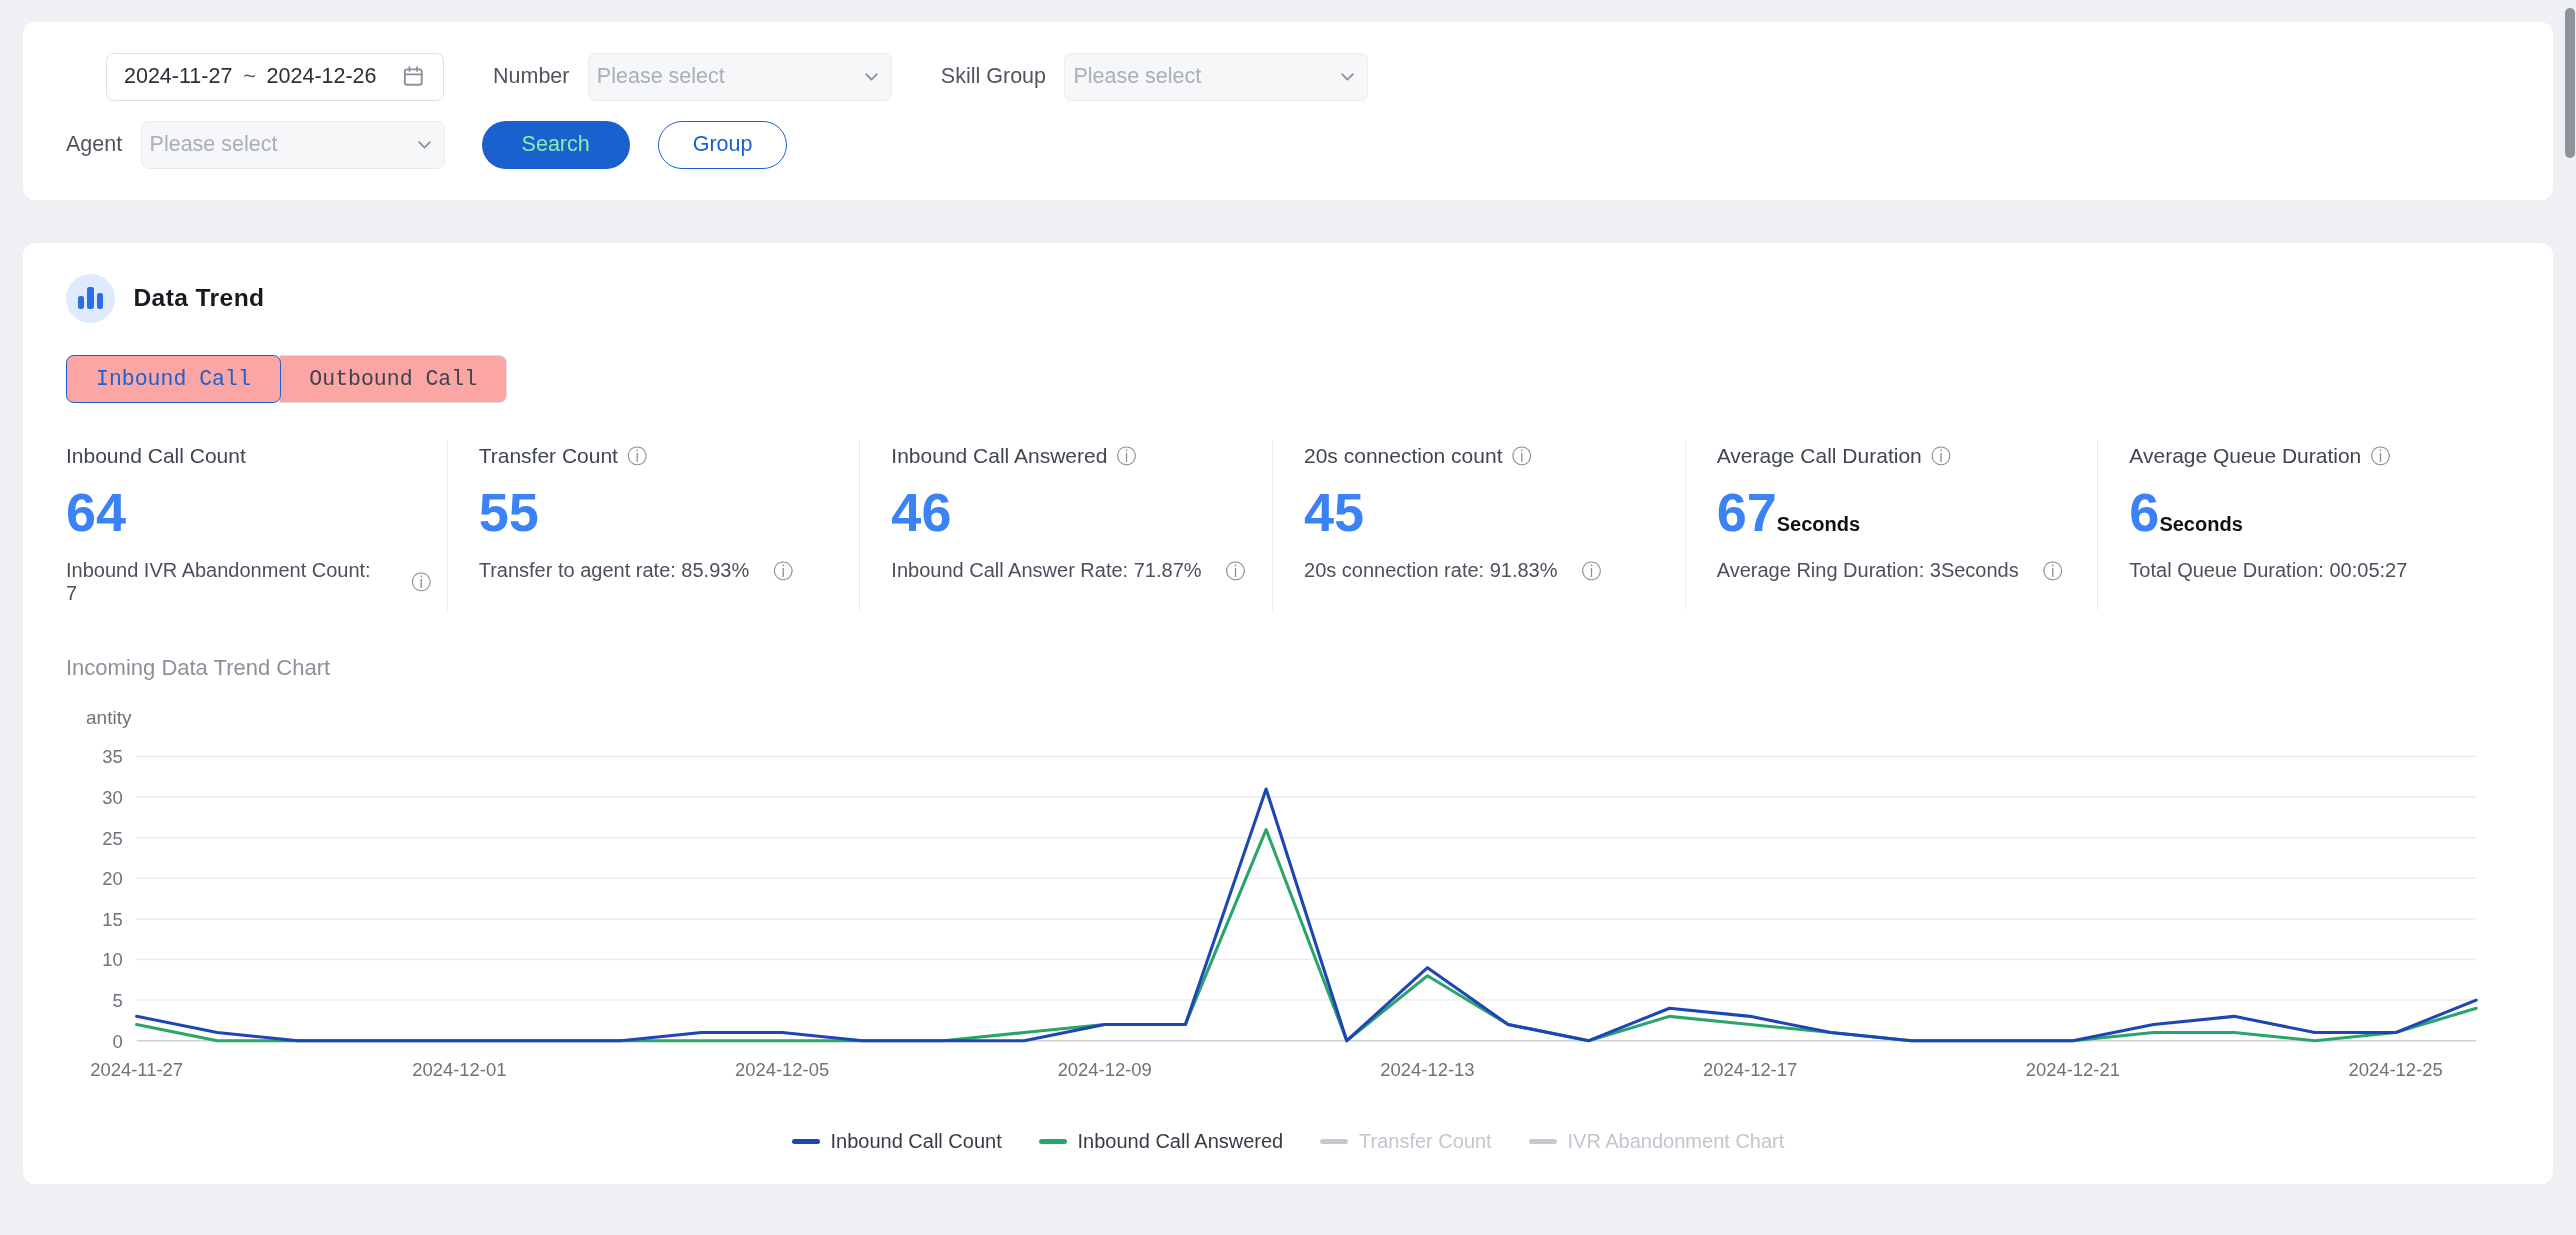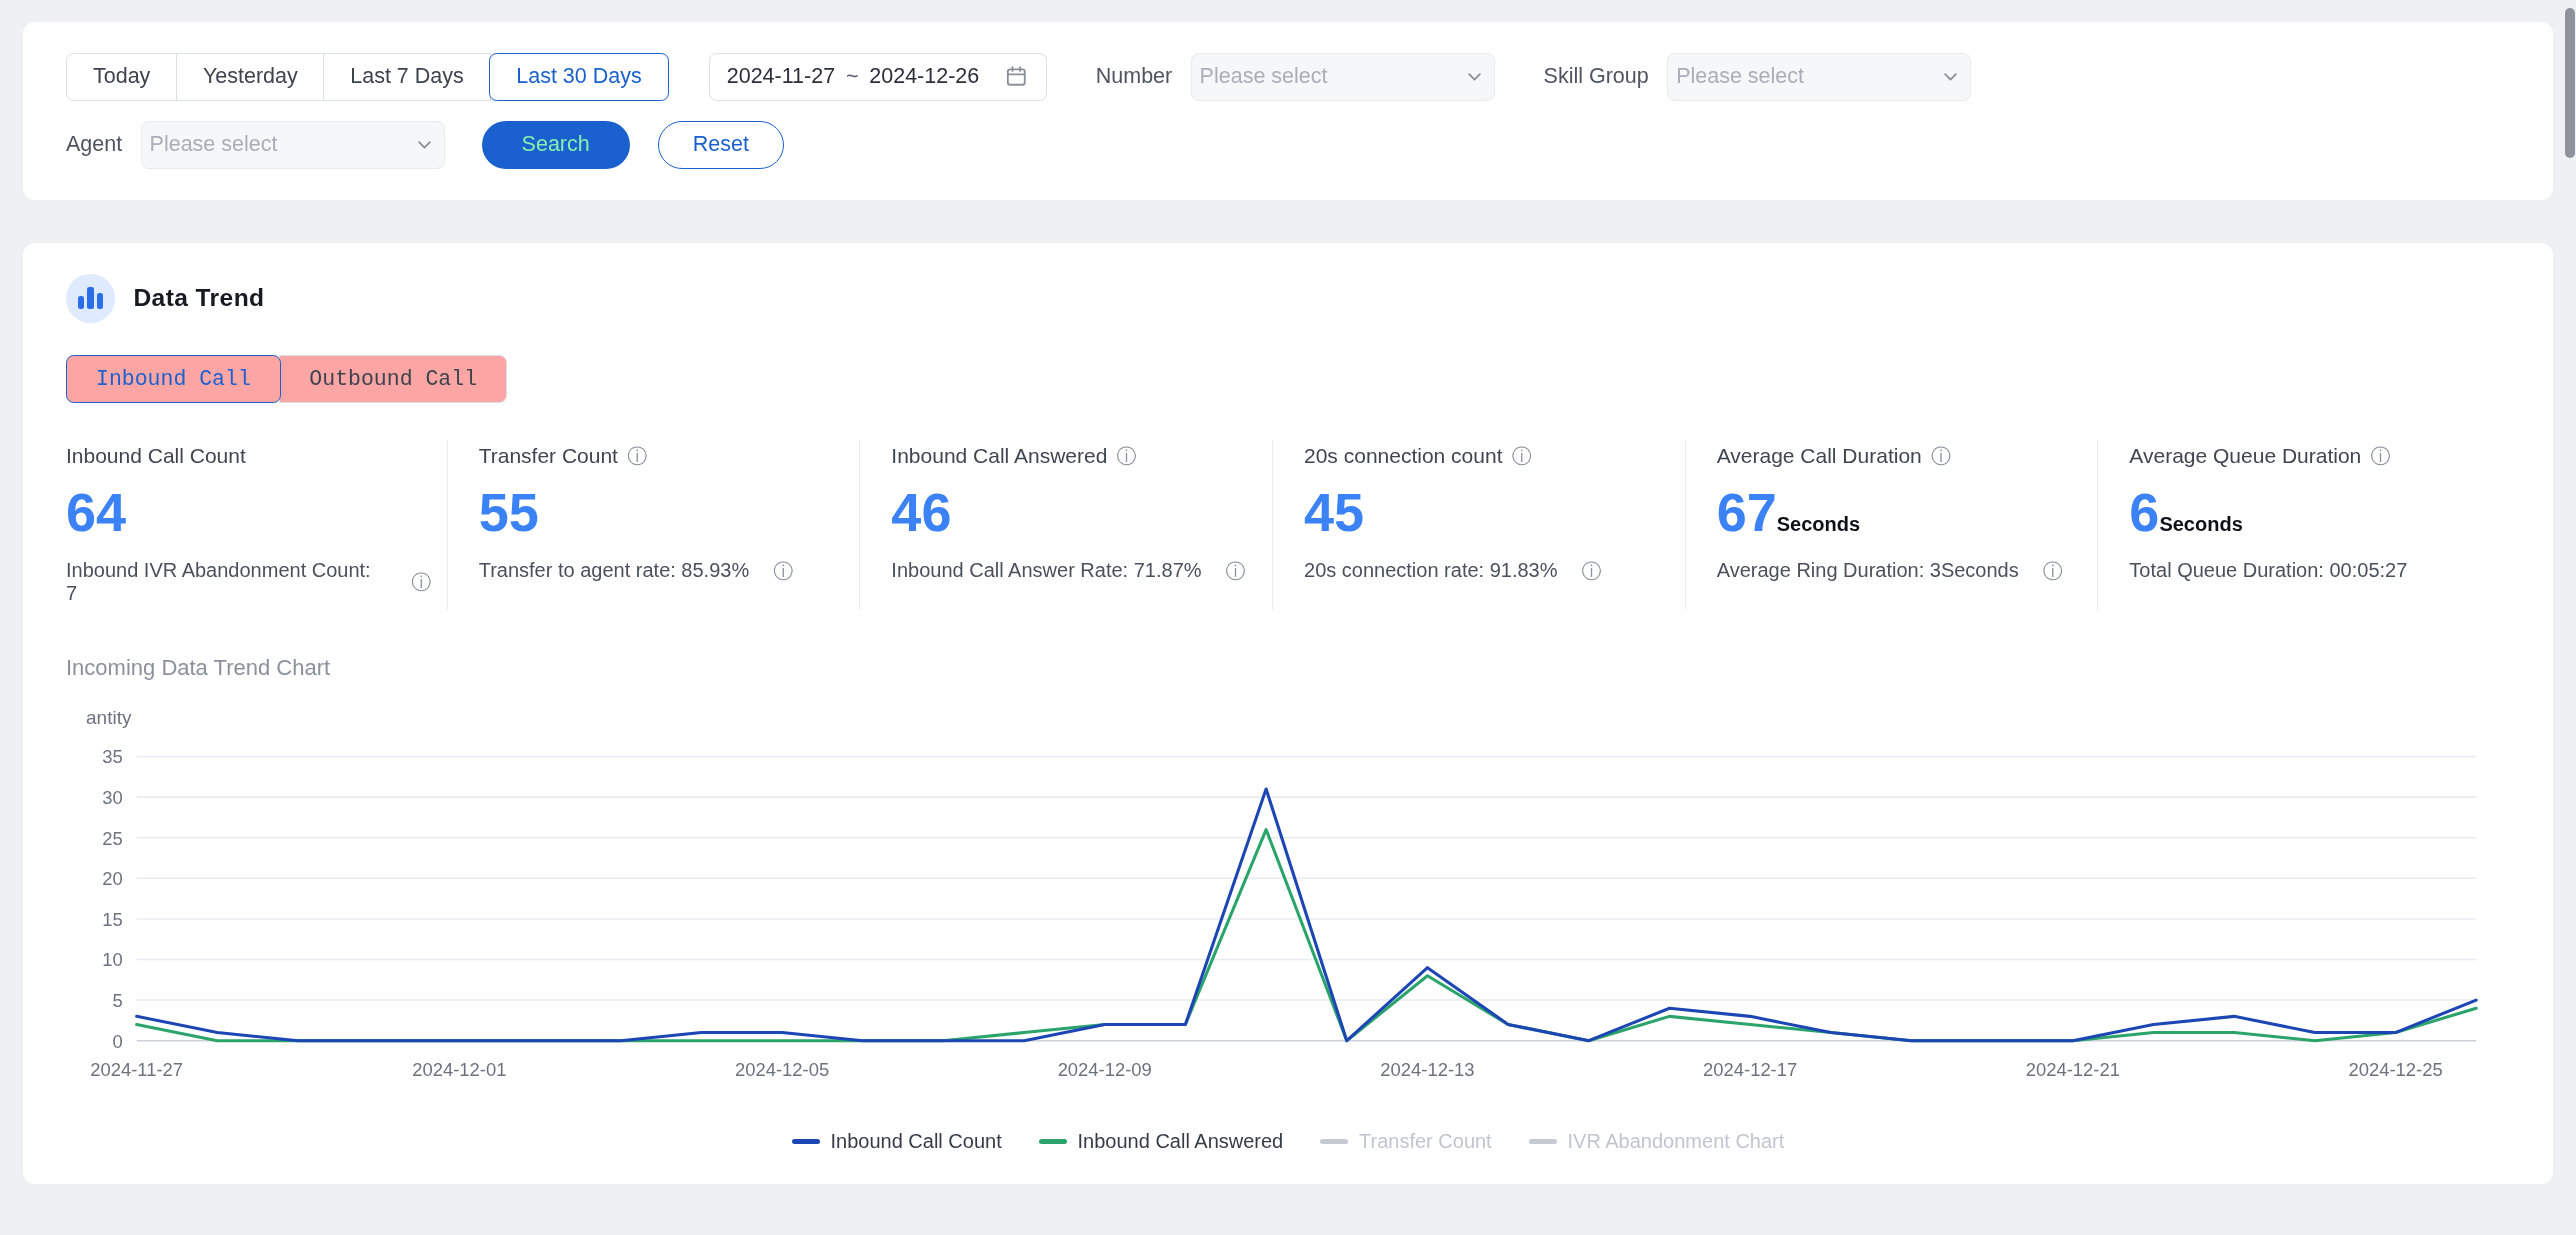--- a/index.html
+++ b/index.html
@@ -111,26 +111,20 @@
     position: absolute; right: 1.5px; top: 7.7px; width: 10px; height: 150px;
     background: #8e939b; border-radius: 5.4px;
   }
   .stroke-ic { stroke: #8a909a; stroke-width: 2.4; fill: none; stroke-linecap: round; stroke-linejoin: round; }
 </style>
 </head>
 <body>
 
 <div class="card">
   <div class="filter-row">
-    <div class="seg-group" id="quick-ranges">
-        <button class="seg-btn">Today</button>
-        <button class="seg-btn">Yesterday</button>
-        <button class="seg-btn">Last 7 Days</button>
-        <button class="seg-btn active">Last 30 Days</button>
-      </div>
 
     <div class="date-field">
       <span>2024-11-27</span>
       <span class="date-sep">~</span>
       <span>2024-12-26</span>
       <span class="icon-cal">
         <svg width="24.6" height="24.6" viewBox="0 0 32 32">
           <rect class="stroke-ic" x="5" y="7" width="22" height="20" rx="3"></rect>
           <line class="stroke-ic" x1="5" y1="13.5" x2="27" y2="13.5"></line>
           <line class="stroke-ic" x1="11" y1="4" x2="11" y2="9"></line>
@@ -164,21 +158,21 @@
     <span class="flabel first">Agent</span>
     <div class="select">
       <span>Please select</span>
       <span class="chev">
         <svg width="23" height="23" viewBox="0 0 30 30">
             <path class="stroke-ic" d="M8 12 L15 19 L22 12"></path>
           </svg>
       </span>
     </div>
     <button class="btn btn-primary">Search</button>
-    <button class="btn btn-outline">Reset</button>
+    <button class="btn btn-outline">Group</button>
   </div>
 </div>
 
 <div class="card trend-card">
   <div class="trend-header">
     <span class="trend-icon">
         <i></i>
         <i></i>
         <i></i>
       </span>

